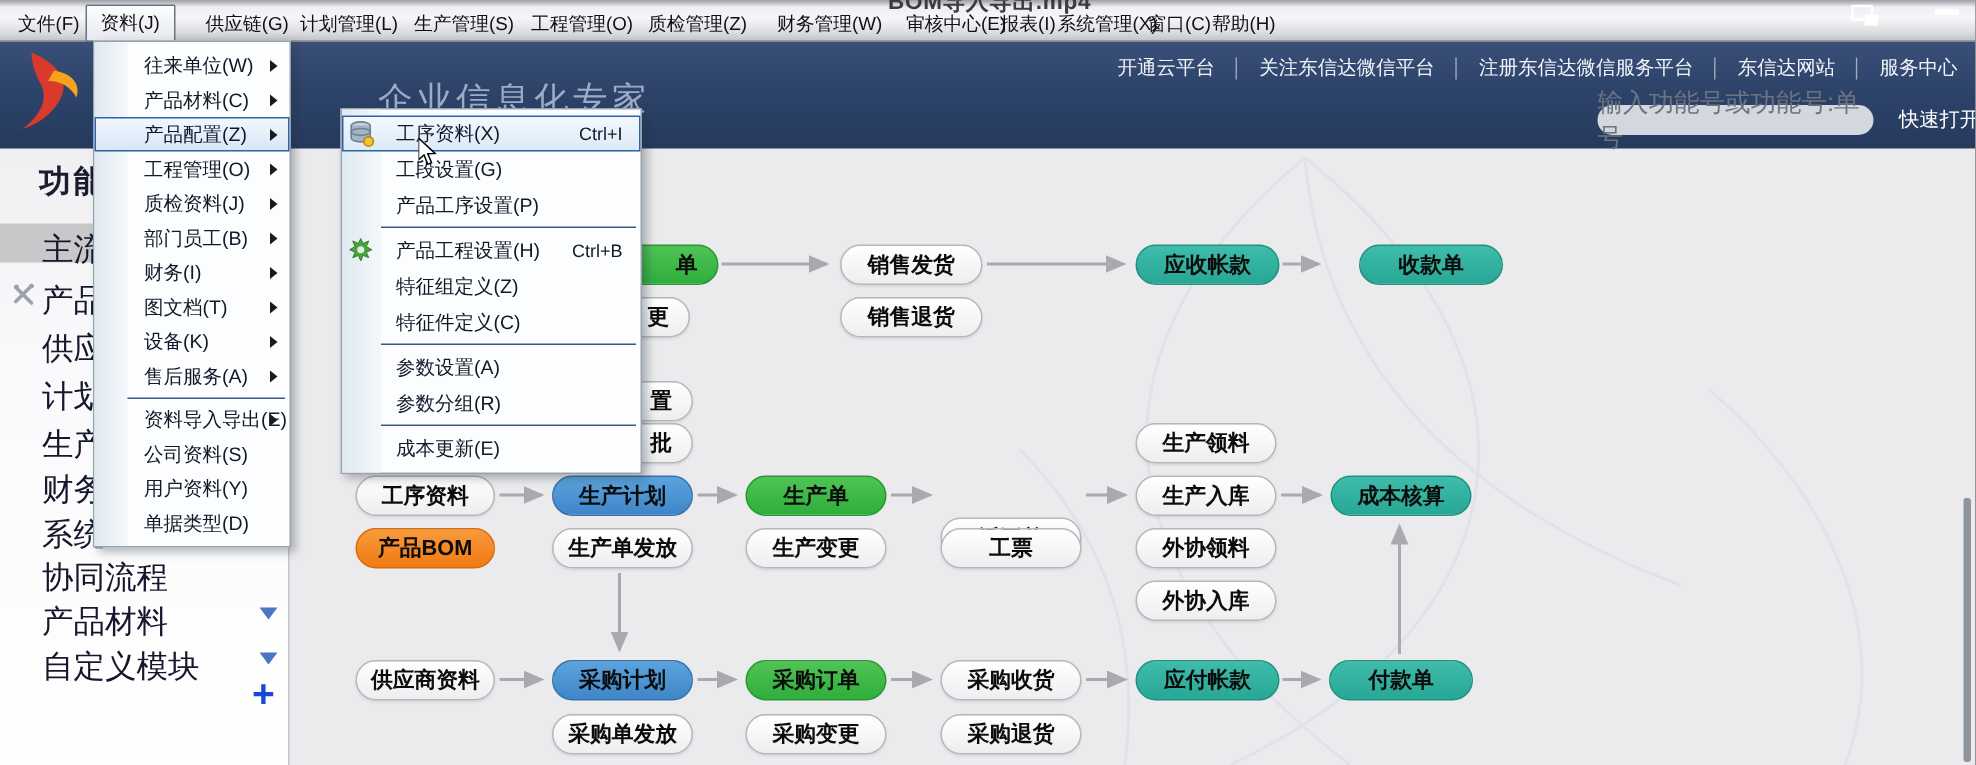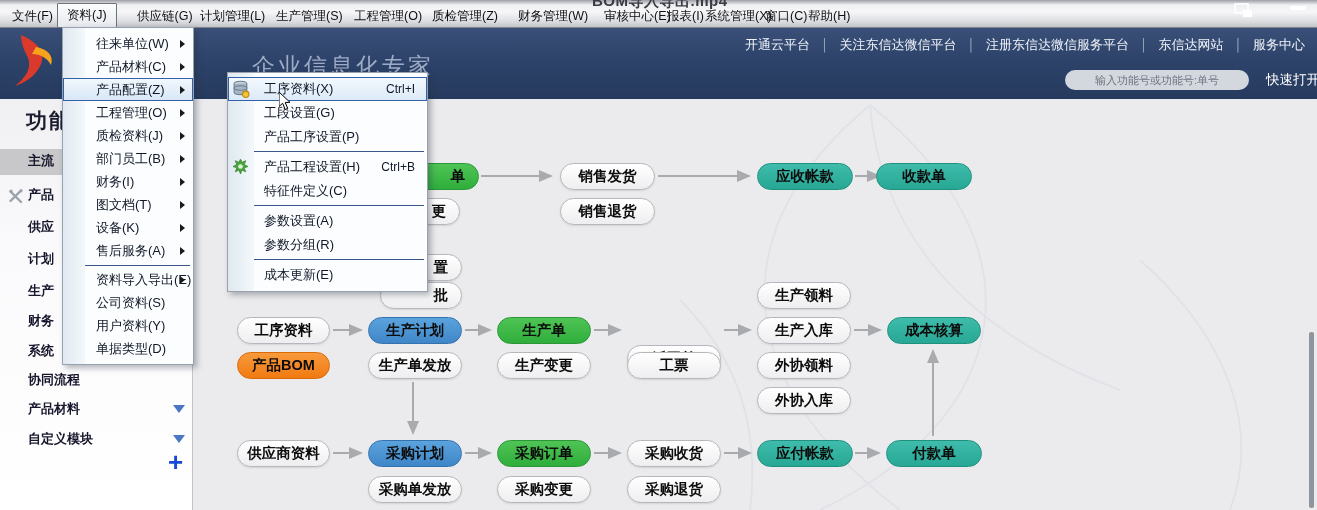--- a/index.html
+++ b/index.html
@@ -19,29 +19,29 @@
   
   .header{position:absolute;left:0;top:27px;width:100%;height:72px;z-index:3;
     background:linear-gradient(180deg,#3b5078 0%,#2e436a 45%,#253a5d 100%);}
   .logo{position:absolute;left:6px;top:3px;}
   .slogan{position:absolute;left:252px;top:24px;font-size:23px;letter-spacing:3px;color:#b9c6dd;opacity:.8;}
   .links{position:absolute;left:745px;top:9px;display:flex;align-items:center;white-space:nowrap;
     font-size:13px;color:#f0f4fa;}
   .link{cursor:pointer;}
   .link-sep{margin:0 11px;color:rgba(255,255,255,.55);font-size:12px;}
   .search-pill{position:absolute;left:1065px;top:43px;width:184px;height:20px;border-radius:10px;
-    background:#d3d8de;color:#6d7480;font-size:11px;display:flex;align-items:center;justify-content:center;
+    background:#d3d8de;color:#6d7480;font-size:17px;display:flex;align-items:center;justify-content:center;
     cursor:text;}
   .quick-open{position:absolute;left:1266px;top:44px;font-size:13.5px;color:#ffffff;white-space:nowrap;cursor:pointer;}
   
   .sidebar{position:absolute;left:0;top:99px;width:193px;height:411px;z-index:2;box-sizing:border-box;
     background:linear-gradient(180deg,#f0f0f2,#fafafc 35%,#ffffff);border-right:1px solid #c2c5c9;}
   .sb-title{position:absolute;left:26px;top:8px;font-size:21px;font-weight:700;color:#1c1c30;letter-spacing:2px;}
   .sb-hl{position:absolute;left:0;top:50px;width:170px;height:26px;background:#c8c8ca;}
-  .sb-item{position:absolute;left:28px;height:22px;font-size:13px;font-weight:700;color:#16162c;
+  .sb-item{position:absolute;left:28px;height:22px;font-size:21px;font-weight:400;color:#16162c;
     white-space:nowrap;cursor:pointer;}
   .sb-icon{position:absolute;left:8px;}
   .sb-exp{position:absolute;left:173px;width:0;height:0;border-left:6px solid transparent;
     border-right:6px solid transparent;border-top:8px solid #4a76c4;}
   .sb-plus{position:absolute;left:168px;top:348px;font-size:26px;font-weight:700;color:#1748d6;cursor:pointer;}
   
   .flow{position:absolute;left:0;top:0;width:100%;height:100%;z-index:1;}
   .pill{position:absolute;height:27px;border-radius:14px;display:flex;align-items:center;justify-content:center;
     font-size:14.5px;font-weight:600;color:#0c0c0c;box-sizing:border-box;white-space:nowrap;cursor:pointer;}
   .pill.white{background:linear-gradient(#ffffff,#eeeef0);border:1px solid #b4b7bc;box-shadow:0 1px 2px rgba(0,0,0,.10);}
@@ -112,21 +112,21 @@
         <line x1="594" y1="453" x2="620" y2="453" stroke="#a8aaae" stroke-width="2" marker-end="url(#ah)"></line>
         <line x1="724" y1="453" x2="750" y2="453" stroke="#a8aaae" stroke-width="2" marker-end="url(#ah)"></line>
         <line x1="855" y1="453" x2="879" y2="453" stroke="#a8aaae" stroke-width="2" marker-end="url(#ah)"></line>
         <line x1="413" y1="382" x2="413" y2="433" stroke="#a8aaae" stroke-width="2" marker-end="url(#ah)"></line>
         <line x1="933" y1="436" x2="933" y2="351" stroke="#a8aaae" stroke-width="2" marker-end="url(#ah)"></line>
       </svg>
     <div id="nodes">
         <div class="pill green partial" style="left: 402px; top: 163px; width: 77px;">单</div>
         <div class="pill white" style="left: 560px; top: 163px; width: 95px;">销售发货</div>
         <div class="pill teal" style="left: 757px; top: 163px; width: 96px;">应收帐款</div>
-        <div class="pill teal" style="left: 876px; top: 163px; width: 96px;">收款单</div>
+        <div class="pill teal" style="left: 906px; top: 163px; width: 96px;">收款单</div>
         <div class="pill white partial" style="left: 380px; top: 198px; width: 80px;">更</div>
         <div class="pill white" style="left: 560px; top: 198px; width: 95px;">销售退货</div>
         <div class="pill white partial" style="left: 380px; top: 254px; width: 82px;">置</div>
         <div class="pill white partial" style="left: 380px; top: 282px; width: 82px;">批</div>
         <div class="pill white" style="left: 237px; top: 317px; width: 93px;">工序资料</div>
         <div class="pill blue" style="left: 368px; top: 317px; width: 94px;">生产计划</div>
         <div class="pill green" style="left: 497px; top: 317px; width: 94px;">生产单</div>
         <div class="pill white" style="left: 627px; top: 317px; width: 94px; margin-top: 28px;">派工单</div>
         <div class="pill white" style="left: 757px; top: 282px; width: 94px;">生产领料</div>
         <div class="pill white" style="left: 757px; top: 317px; width: 94px;">生产入库</div>
@@ -302,20 +302,23 @@
         <div class="s-sep"></div>
         <div class="s-row">
           <span class="s-icon"><svg width="17" height="17" viewBox="0 0 16 16">
               <path d="M8 1 L9.5 4 L13 2.5 L11.5 6 L15 8 L11.5 9.5 L13 13 L9.5 11.5 L8 15 L6.5 11.5 L3 13 L4.5 9.5 L1 8 L4.5 6 L3 2.5 L6.5 4 Z" fill="#4aa43c" stroke="#2e7d26" stroke-width="0.6"></path>
               <circle cx="8" cy="8" r="2.2" fill="#dff0da"></circle>
             </svg></span>
           <span>产品工程设置(H)</span>
           <span class="shortcut">Ctrl+B</span>
         </div>
         <div class="s-row">
+          <span>特征组定义(Z)</span>
+        </div>
+        <div class="s-row">
           <span>特征件定义(C)</span>
         </div>
         <div class="s-sep"></div>
         <div class="s-row">
           <span>参数设置(A)</span>
         </div>
         <div class="s-row">
           <span>参数分组(R)</span>
         </div>
         <div class="s-sep"></div>

